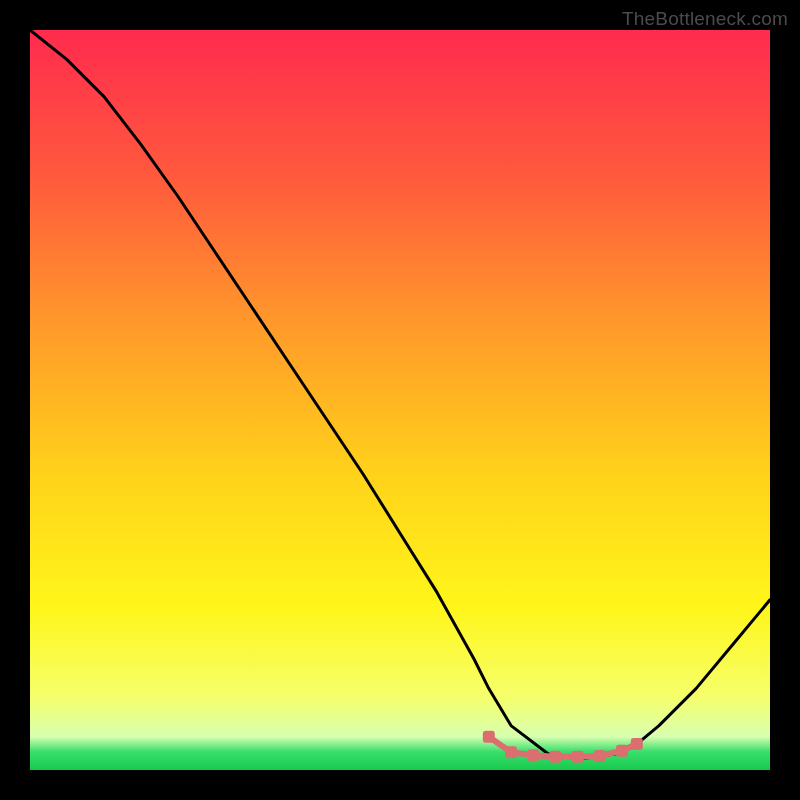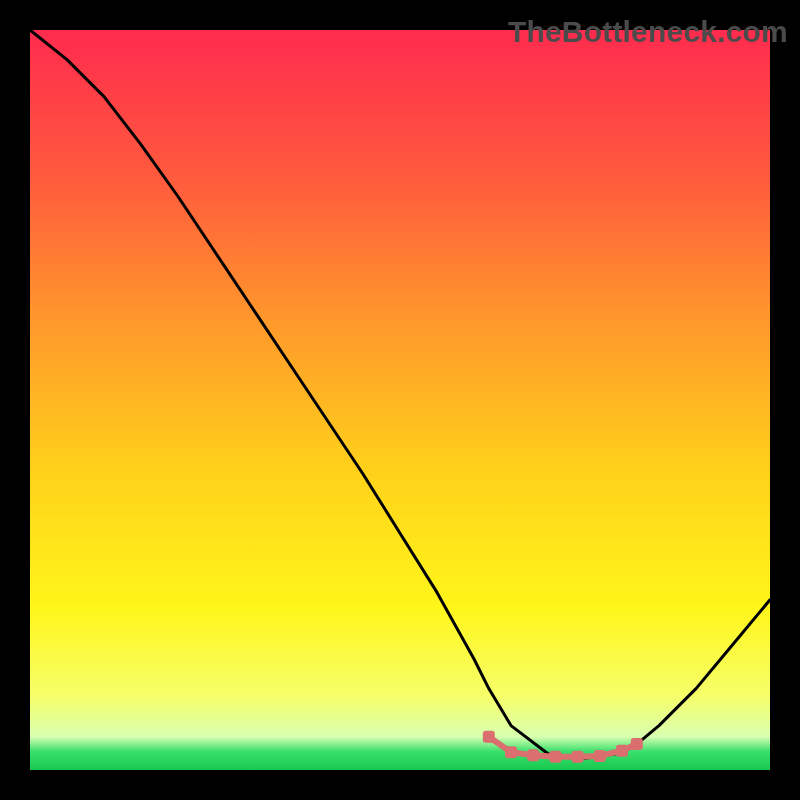--- a/index.html
+++ b/index.html
@@ -22,24 +22,24 @@
   .plot-area {
     position: absolute;
     left: 30px;
     top: 30px;
     width: 740px;
     height: 740px;
     overflow: hidden;
   }
   .watermark {
     position: absolute;
-    top: 15px;
+    top: 8px;
     right: 12px;
-    font-size: 30px;
-    font-weight: 700;
+    font-size: 19px;
+    font-weight: 400;
     color: #4b4b4b;
     letter-spacing: 0.2px;
     z-index: 10;
   }
   svg {
     display: block;
   }
 </style>
 </head>
 <body>

